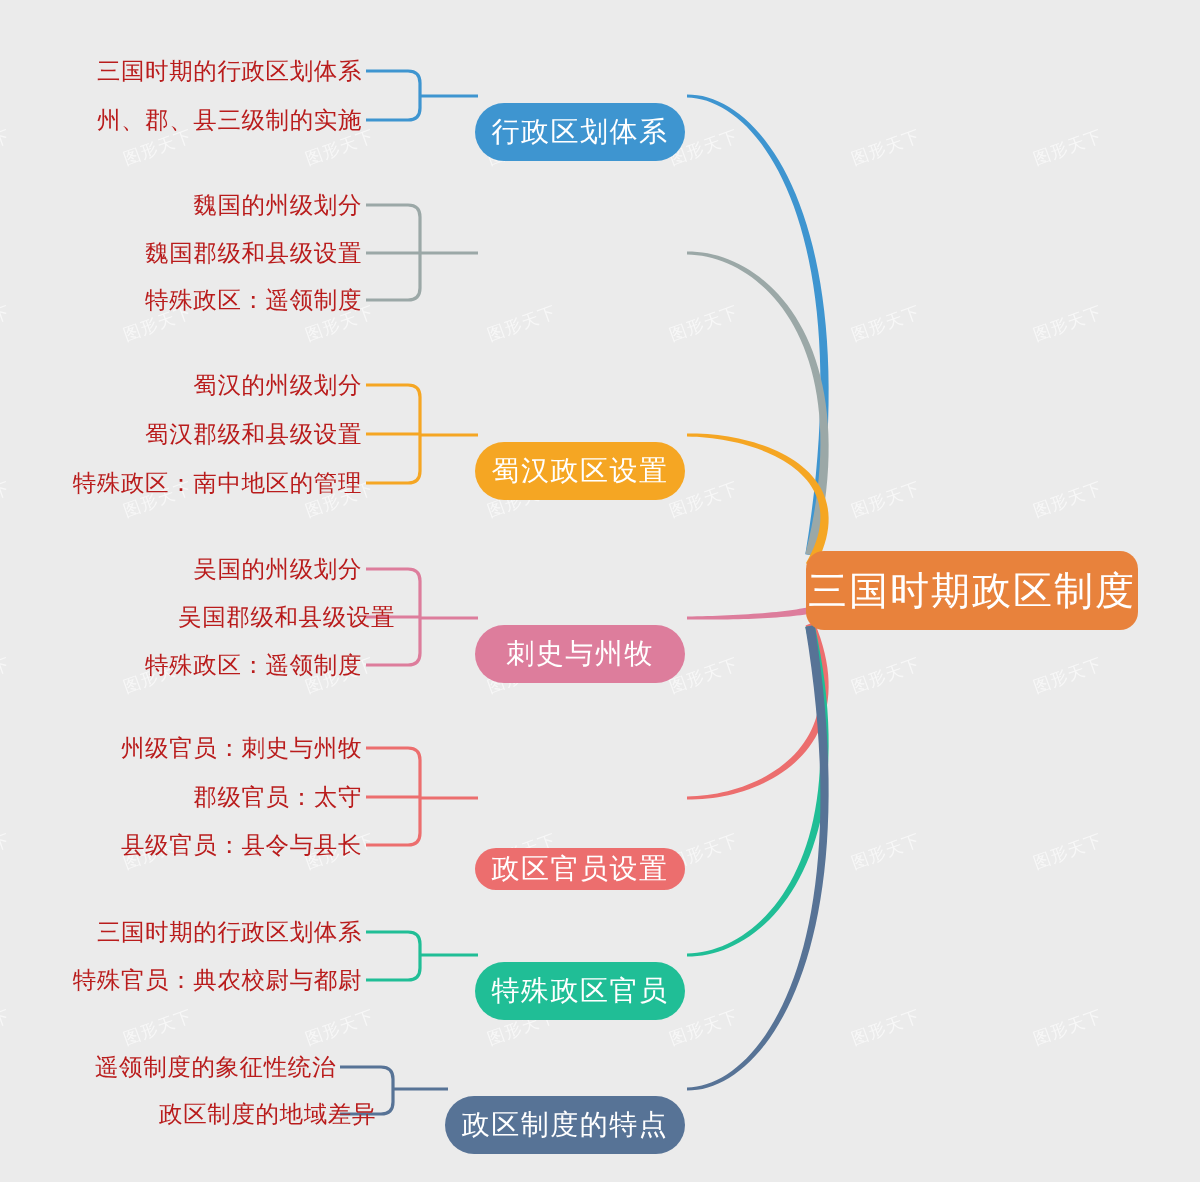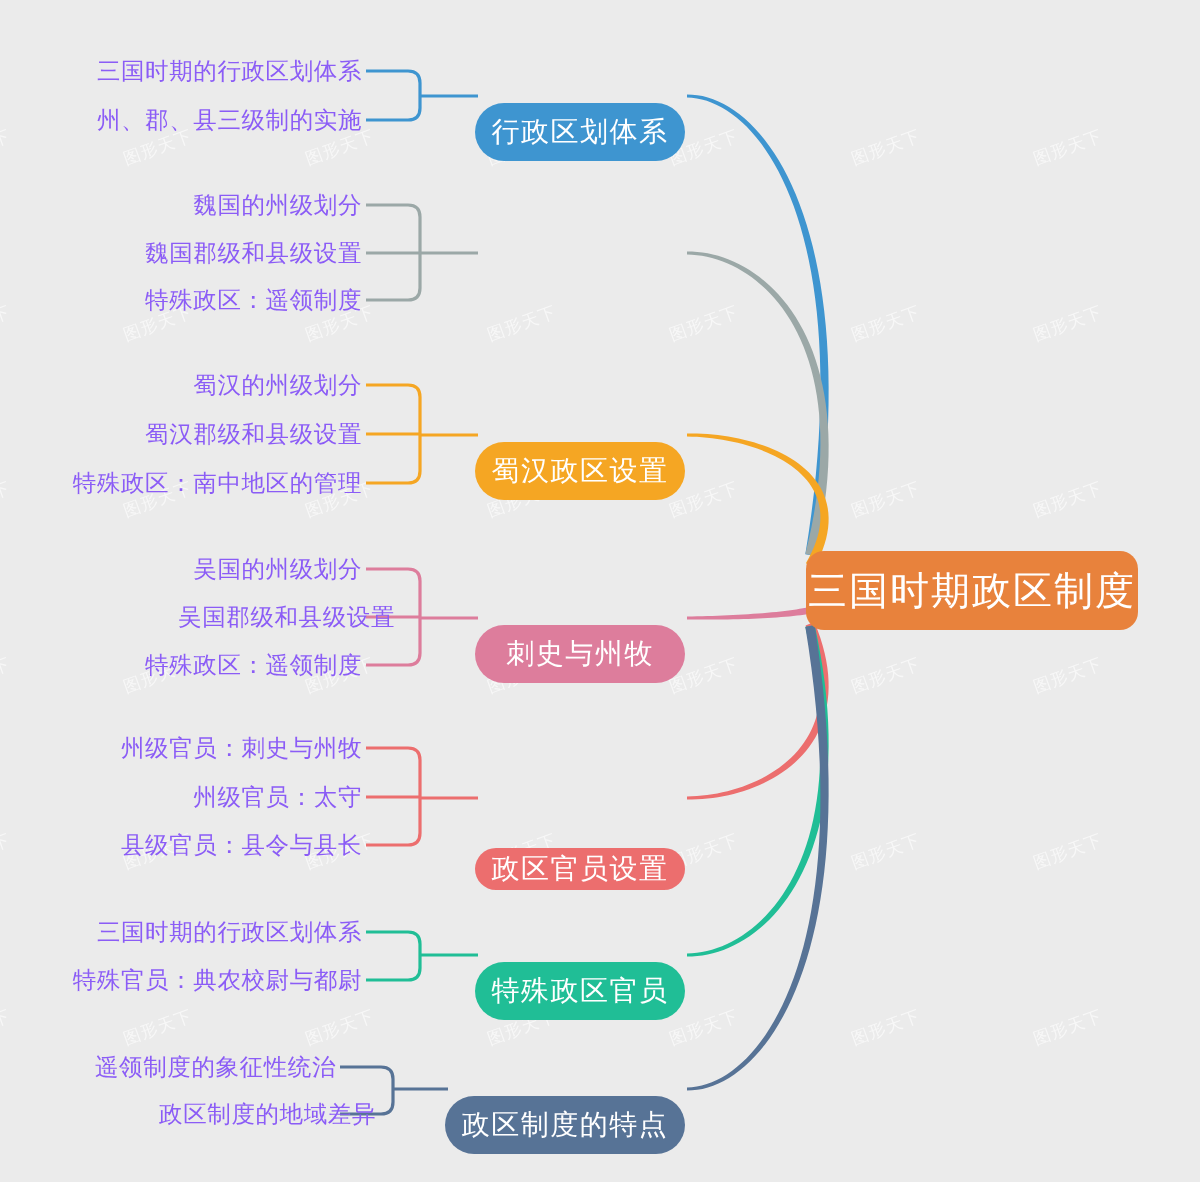--- a/index.html
+++ b/index.html
@@ -59,21 +59,21 @@
     margin-top: 36px;
   }
   .center-pill {
     font-size: 39px;
     letter-spacing: 2px;
     border-radius: 18px;
     padding: 0 26px;
   }
   .leaf-label {
     position: absolute;
-    color: #8b5cf6;
+    color: #b91c1c;
     font-size: 23.5px;
     letter-spacing: 0.6px;
     white-space: nowrap;
     text-align: right;
     transform: translateY(-50%);
     font-family: "Liberation Sans", "DejaVu Sans", sans-serif;
   }
 </style>
 </head>
 <body>
@@ -192,21 +192,21 @@
       <div class="pill branch-pill" style="left: 475px; top: 406px; width: 210px; height: 58px; background: rgb(245, 166, 35);">
         <span>蜀汉政区设置</span>
       </div>
       <div class="leaf-label" style="top: 569px; left: 0px; width: 362px;">吴国的州级划分</div>
       <div class="leaf-label" style="top: 617px; left: 0px; width: 362px; margin-left: 33px;">吴国郡级和县级设置</div>
       <div class="leaf-label" style="top: 665px; left: 0px; width: 362px;">特殊政区：遥领制度</div>
       <div class="pill branch-pill" style="left: 475px; top: 589px; width: 210px; height: 58px; background: rgb(221, 125, 156);">
         <span>刺史与州牧</span>
       </div>
       <div class="leaf-label" style="top: 748px; left: 0px; width: 362px;">州级官员：刺史与州牧</div>
-      <div class="leaf-label" style="top: 797px; left: 0px; width: 362px;">州级官员：太守</div>
+      <div class="leaf-label" style="top: 797px; left: 0px; width: 362px;">郡级官员：太守</div>
       <div class="leaf-label" style="top: 845px; left: 0px; width: 362px;">县级官员：县令与县长</div>
       <div class="pill branch-pill" style="left: 475px; top: 812px; width: 210px; height: 42px; background: rgb(236, 110, 110);">
         <span>政区官员设置</span>
       </div>
       <div class="leaf-label" style="top: 932px; left: 0px; width: 362px;">三国时期的行政区划体系</div>
       <div class="leaf-label" style="top: 980px; left: 0px; width: 362px;">特殊官员：典农校尉与都尉</div>
       <div class="pill branch-pill" style="left: 475px; top: 926px; width: 210px; height: 58px; background: rgb(32, 190, 150);">
         <span>特殊政区官员</span>
       </div>
       <div class="leaf-label" style="top: 1067px; left: 0px; width: 336px;">遥领制度的象征性统治</div>

